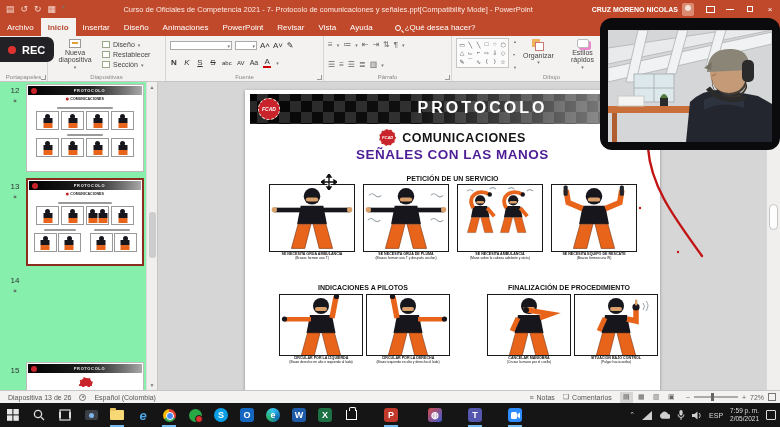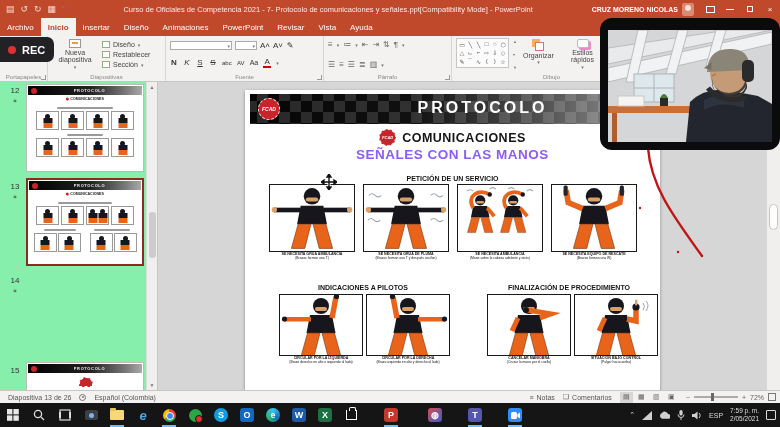--- a/index.html
+++ b/index.html
@@ -90,21 +90,21 @@
   .slide{position:absolute;left:87px;top:8px;width:415px;height:312px;background:#fff;box-shadow:0 1px 3px rgba(0,0,0,.35);}
   .banner{position:absolute;top:4px;left:5px;right:5px;height:30px;background:linear-gradient(97deg,#050505 0%,#101010 40%,#4c4c4c 70%,#9b9b9b 100%);overflow:hidden;}
   .banner .checker{position:absolute;inset:0;background:repeating-conic-gradient(rgba(255,255,255,.28) 0% 25%,transparent 0% 50%) 40px -4px/22px 22px;opacity:.5;}
   .fcad{width:22px;height:22px;border-radius:50%;background:#C9242B;border:1.5px dashed #E9E2D8;color:#fff;font-size:5px;font-weight:bold;display:flex;align-items:center;justify-content:center;font-style:italic;}
   .banner .fcad{position:absolute;left:8px;top:4px;}
   .banner-title{position:absolute;left:0;right:0;top:5px;text-align:center;color:#fff;font-weight:bold;font-size:16px;letter-spacing:3px;text-indent:60px;}
   .heading{position:absolute;top:39px;left:0;right:0;text-align:center;}
   .head-line1{display:flex;align-items:center;justify-content:center;gap:6px;}
   .head-line1 .fcad{width:17px;height:17px;font-size:4px;}
   .h1t{font-size:12.5px;font-weight:bold;color:#141414;letter-spacing:.5px;}
-  .h2t{font-size:13.5px;font-weight:bold;color:#8b5cf6;margin-top:1px;letter-spacing:.5px;}
+  .h2t{font-size:13.5px;font-weight:bold;color:#4c1d95;margin-top:1px;letter-spacing:.5px;}
   .sec-label{position:absolute;font-size:7px;font-weight:bold;color:#141414;text-align:center;}
   .sig-row{position:absolute;display:flex;}
   .sig-cell{display:flex;flex-direction:column;align-items:center;}
   .sig-box{border:1.5px solid #1a1a1a;background:#fff;}
   .cap{height:13px;overflow:visible;display:flex;justify-content:center;}
   .capin{width:150px;transform:scale(.56);transform-origin:center top;text-align:center;line-height:1.25;color:#111;}
   .cap1{font-size:6.5px;font-weight:bold;}
   .cap2{font-size:6px;}
 
   
@@ -194,20 +194,24 @@
   <div class="tabs">
     <div class="tab">Archivo</div>
     <div class="tab active">Inicio</div>
     <div class="tab">Insertar</div>
     <div class="tab">Diseño</div>
     <div class="tab">Animaciones</div>
     <div class="tab">PowerPoint</div>
     <div class="tab">Revisar</div>
     <div class="tab">Vista</div>
     <div class="tab">Ayuda</div>
+    <div class="tab tab-search">
+      <span class="lens"></span>
+      <span>¿Qué desea hacer?</span>
+    </div>
   </div>
 
   <div class="ribbon">
     <div class="rgroup" style="width:48px;">
       <div class="bigbtn" style="margin:0 auto;">
         <span class="clipboard"></span>
         <span>Pegar</span>
       </div>
       <div class="rglabel">Portapapeles</div>
       <div class="launcher"></div>

